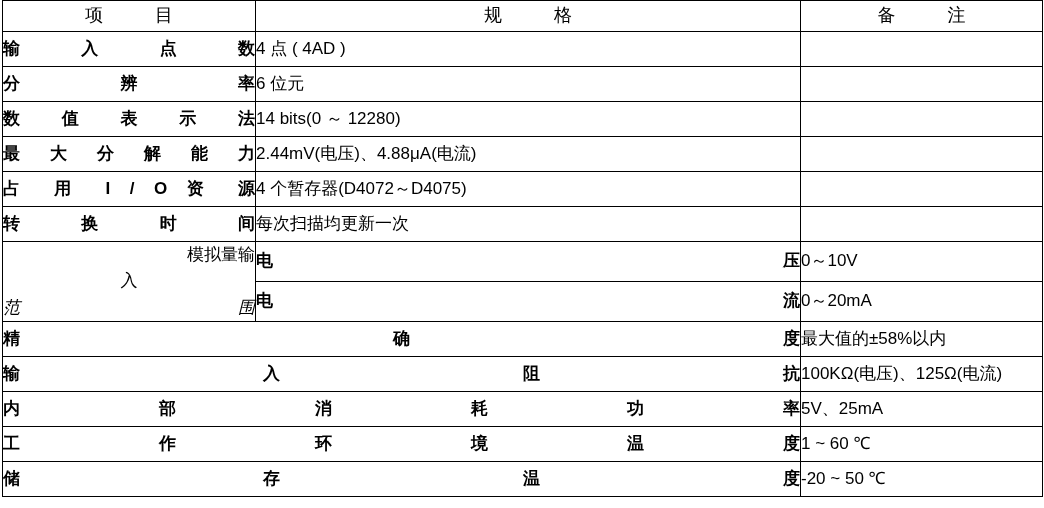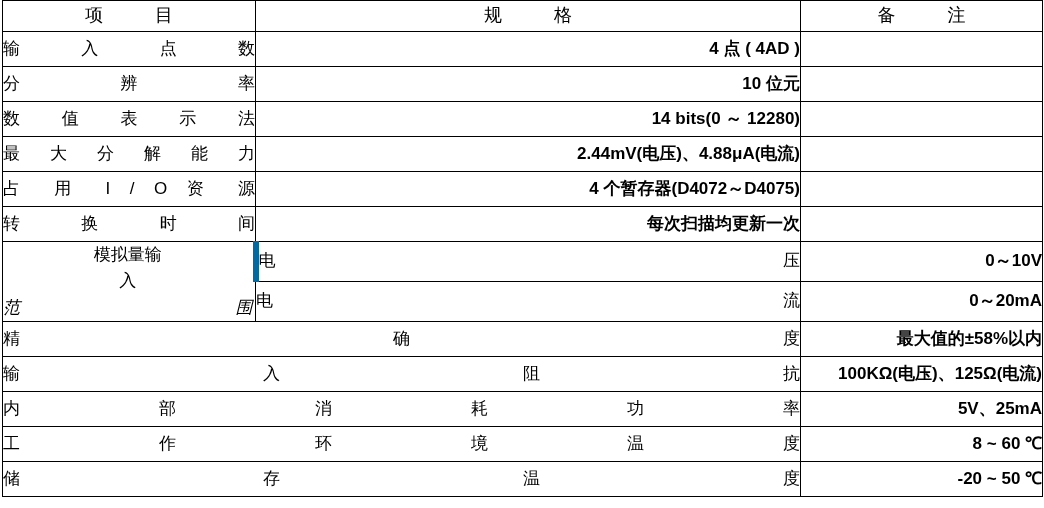--- a/index.html
+++ b/index.html
@@ -56,42 +56,43 @@
     text-align: justify;
     text-align-last: justify;
     font-size: 17px;
     white-space: nowrap;
   }
   .item-inner {
     display: block;
     text-align: justify;
     text-align-last: justify;
     width: 100%;
+    font-weight: bold;
   }
   .spec-cell {
     padding: 0 4px 0 6px;
-    text-align: right;
-    font-weight: bold;
+    text-align: left;
+    font-weight: normal;
     font-size: 17px;
   }
   .note-cell { padding: 0 6px; }
   .range-label-cell {
     padding: 0 6px;
     font-size: 17px;
     vertical-align: middle;
     width: 122px;
   }
   .range-label-cell .l1,
   .range-label-cell .l2,
   .range-label-cell .l3 {
     display: block;
     white-space: nowrap;
     line-height: 1.55;
   }
-  .range-label-cell .l1 { text-align: center; letter-spacing: 0; }
+  .range-label-cell .l1 { text-align: right; letter-spacing: 0; }
   .range-label-cell .l2 { text-align: center; }
   .range-label-cell .l3 { text-align: justify; text-align-last: justify; font-style: italic; }
 
   .tall { height: 40px; }
 </style>
 </head>
 <body>
 
 <div class="sheet">
   <table class="spec">
@@ -112,21 +113,21 @@
             <span class="item-inner">输 入 点 数</span>
           </td>
         <td class="spec-cell">4 点 ( 4AD )</td>
         <td class="note-cell"></td>
       </tr>
 
       <tr>
         <td class="item-cell">
             <span class="item-inner">分 辨 率</span>
           </td>
-        <td class="spec-cell">10 位元</td>
+        <td class="spec-cell">6 位元</td>
         <td class="note-cell"></td>
       </tr>
 
       <tr>
         <td class="item-cell">
             <span class="item-inner">数 值 表 示 法</span>
           </td>
         <td class="spec-cell">14 bits(0 ～ 12280)</td>
         <td class="note-cell"></td>
       </tr>
@@ -154,21 +155,21 @@
         <td class="spec-cell">每次扫描均更新一次</td>
         <td class="note-cell"></td>
       </tr>
 
       <tr class="tall">
         <td class="range-label-cell" rowspan="2">
           <span class="l1">模拟量输</span>
           <span class="l2">入</span>
           <span class="l3">范　　围</span>
         </td>
-        <td class="item-cell" style="border-left:6px solid #0369a1;width:122px;">
+        <td class="item-cell" style="border-left:1px solid #0369a1;width:122px;">
             <span class="item-inner">电　　压</span>
           </td>
         <td class="spec-cell">0～10V</td>
         <td class="note-cell" rowspan="2"></td>
       </tr>
       <tr class="tall">
         <td class="item-cell">
             <span class="item-inner">电　　流</span>
           </td>
         <td class="spec-cell">0～20mA</td>
@@ -195,21 +196,21 @@
             <span class="item-inner">内 部 消 耗 功 率</span>
           </td>
         <td class="spec-cell">5V、25mA</td>
         <td class="note-cell"></td>
       </tr>
 
       <tr>
         <td class="item-cell" colspan="2">
             <span class="item-inner">工 作 环 境 温 度</span>
           </td>
-        <td class="spec-cell">8 ~ 60 ℃</td>
+        <td class="spec-cell">1 ~ 60 ℃</td>
         <td class="note-cell"></td>
       </tr>
 
       <tr>
         <td class="item-cell" colspan="2">
             <span class="item-inner">储 存 温 度</span>
           </td>
         <td class="spec-cell">-20 ~ 50 ℃</td>
         <td class="note-cell"></td>
       </tr>

